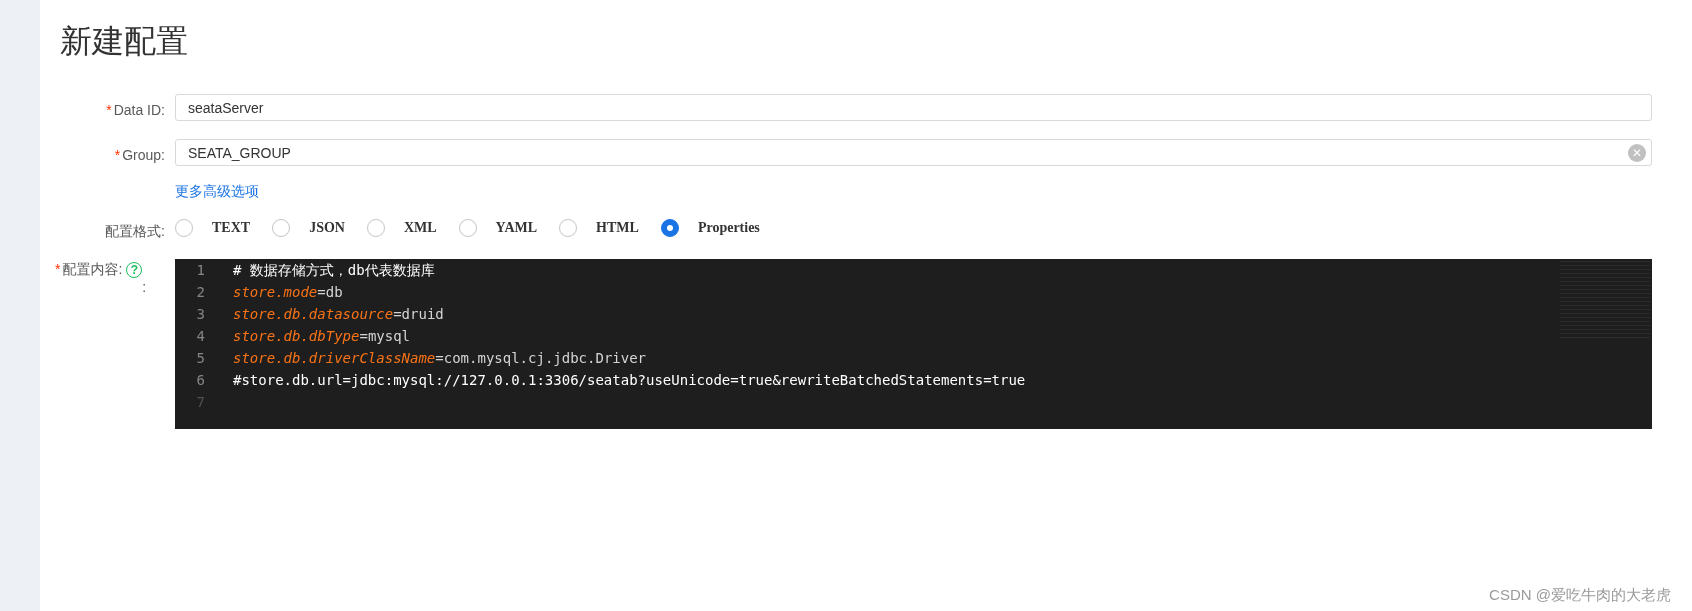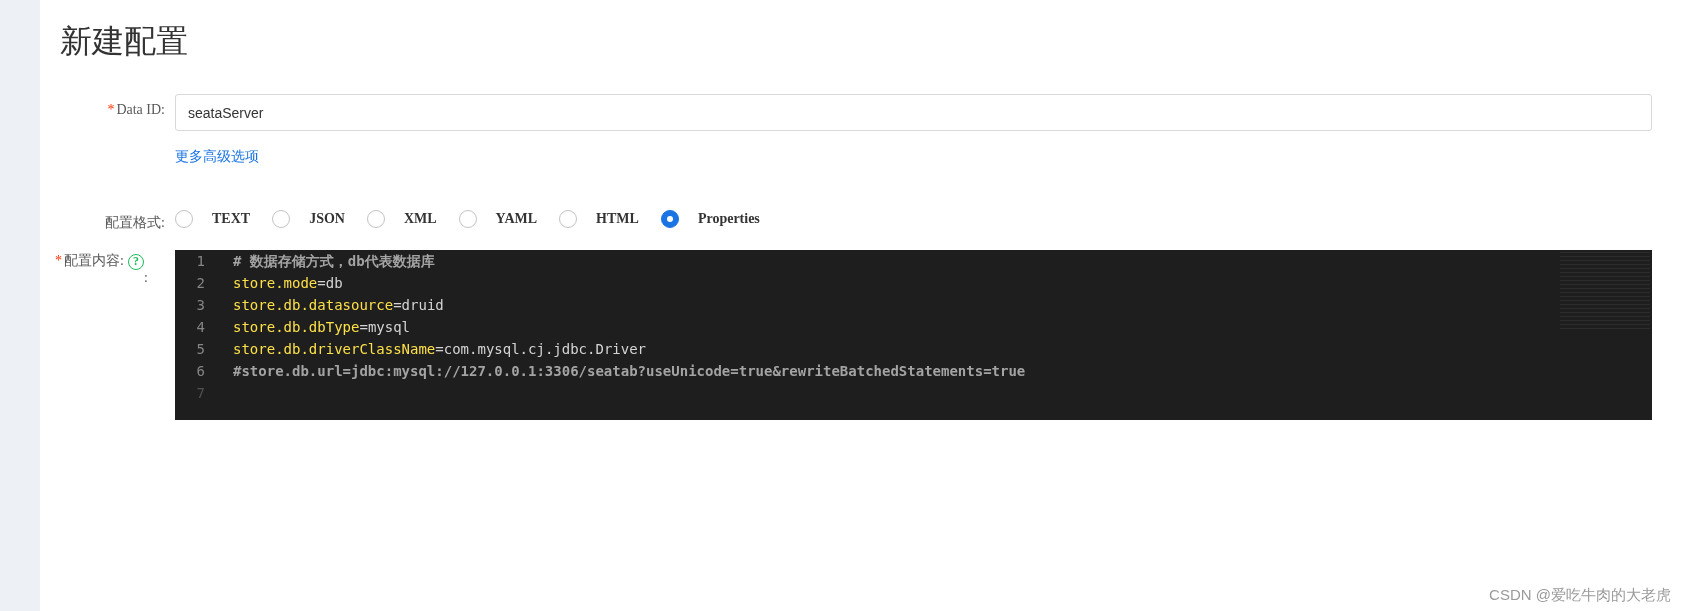--- a/index.html
+++ b/index.html
@@ -33,34 +33,33 @@
     margin-bottom: 18px;
   }
   .form-label {
     width: 120px;
     text-align: right;
     font-size: 14px;
     color: #595959;
     padding-right: 10px;
     padding-top: 8px;
     flex-shrink: 0;
-    font-family: Liberation Serif, serif;
   }
   .form-label.top-align {
     padding-top: 2px;
   }
   .required-mark { color: #ff3000; margin-right: 2px; }
   .form-control-wrap {
     flex: 1;
     position: relative;
     padding-right: 20px;
   }
   .text-input {
     width: 100%;
-    height: 37px;
+    height: 27px;
     border: 1px solid #d9d9d9;
     border-radius: 3px;
     padding: 0 12px;
     font-size: 14px;
     color: #333;
     outline: none;
   }
   .textarea-input {
     width: 100%;
     height: 64px;
@@ -87,21 +86,21 @@
     justify-content: center;
     font-size: 12px;
     cursor: pointer;
     line-height: 1;
   }
   .link-text {
     color: #1b74e4;
     font-size: 14px;
     cursor: pointer;
   }
-  .advanced-row { margin-top: -2px; margin-bottom: 40px; }
+  .advanced-row { margin-top: -2px; margin-bottom: 14px; }
   .radio-group {
     display: flex;
     align-items: center;
     gap: 22px;
     padding-top: 4px;
   }
   .radio-item {
     display: flex;
     align-items: center;
     gap: 19px;
@@ -172,22 +171,22 @@
   }
   .gutter {
     width: 48px;
     text-align: right;
     padding-right: 18px;
     color: #858585;
     user-select: none;
     flex-shrink: 0;
   }
   .code { padding-left: 10px; }
-  .c-comment { color: #a3a3a3; font-weight: bold; }
-  .c-key  { color: #fde047; }
+  .c-comment { color: #ffffff; }
+  .c-key  { color: #f97316; font-style: italic; }
   .c-op   { color: #d4d4d4; }
   .c-val  { color: #d4d4d4; }
   .line-faded { opacity: 0.5; }
 
   .minimap {
     position: absolute;
     top: 2px;
     right: 2px;
     width: 90px;
     height: 80px;
@@ -216,20 +215,29 @@
 
   <div class="form-row">
     <div class="form-label">
       <span class="required-mark">*</span><span>Data ID:</span>
     </div>
     <div class="form-control-wrap">
       <input class="text-input" type="text" value="seataServer" style="">
     </div>
   </div>
 
+  <div class="form-row">
+    <div class="form-label">
+      <span class="required-mark">*</span><span>Group:</span>
+    </div>
+    <div class="form-control-wrap">
+      <input class="text-input" type="text" value="SEATA_GROUP" style="">
+      <span class="clear-icon">✕</span>
+    </div>
+  </div>
 
   <div class="form-row advanced-row">
     <div class="form-label"></div>
     <div class="form-control-wrap">
       <span class="link-text">更多高级选项</span>
     </div>
   </div>
 
 
   <div class="form-row">

